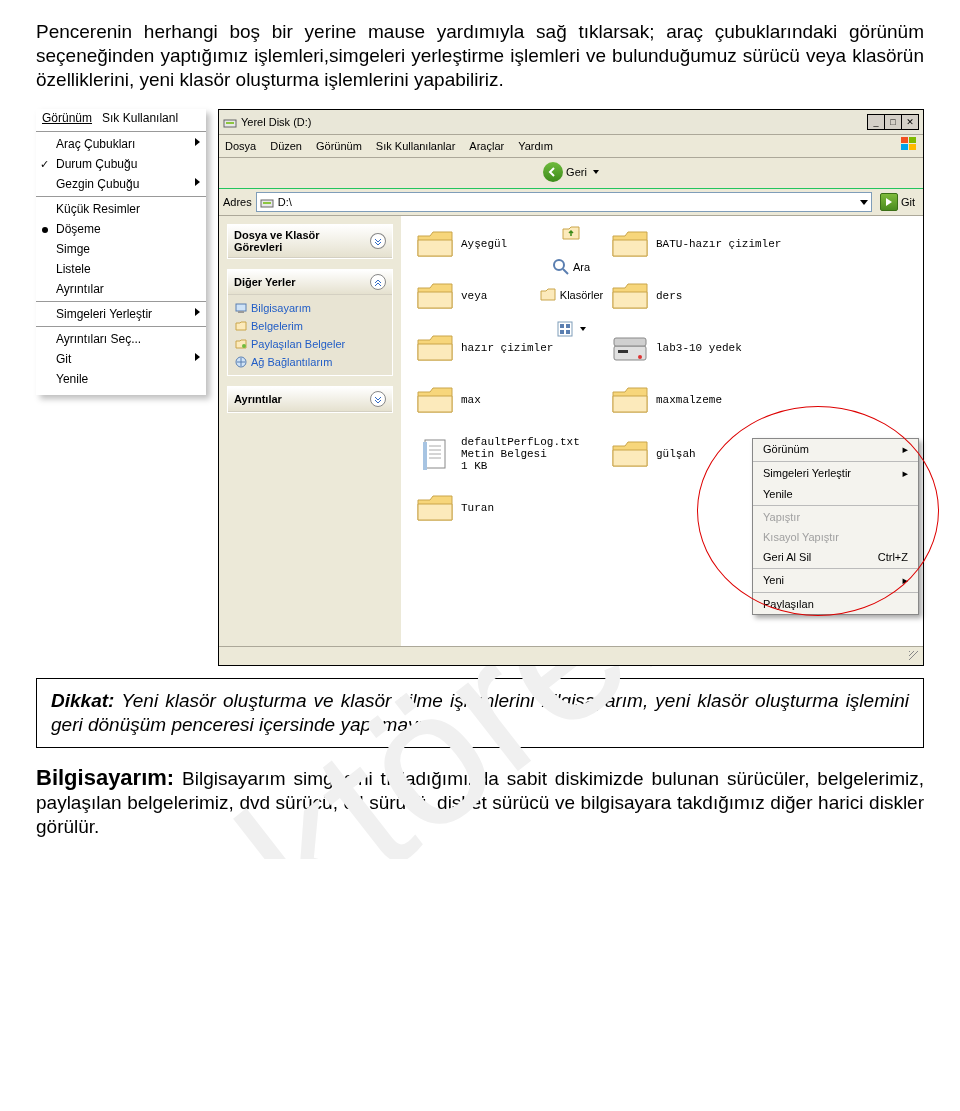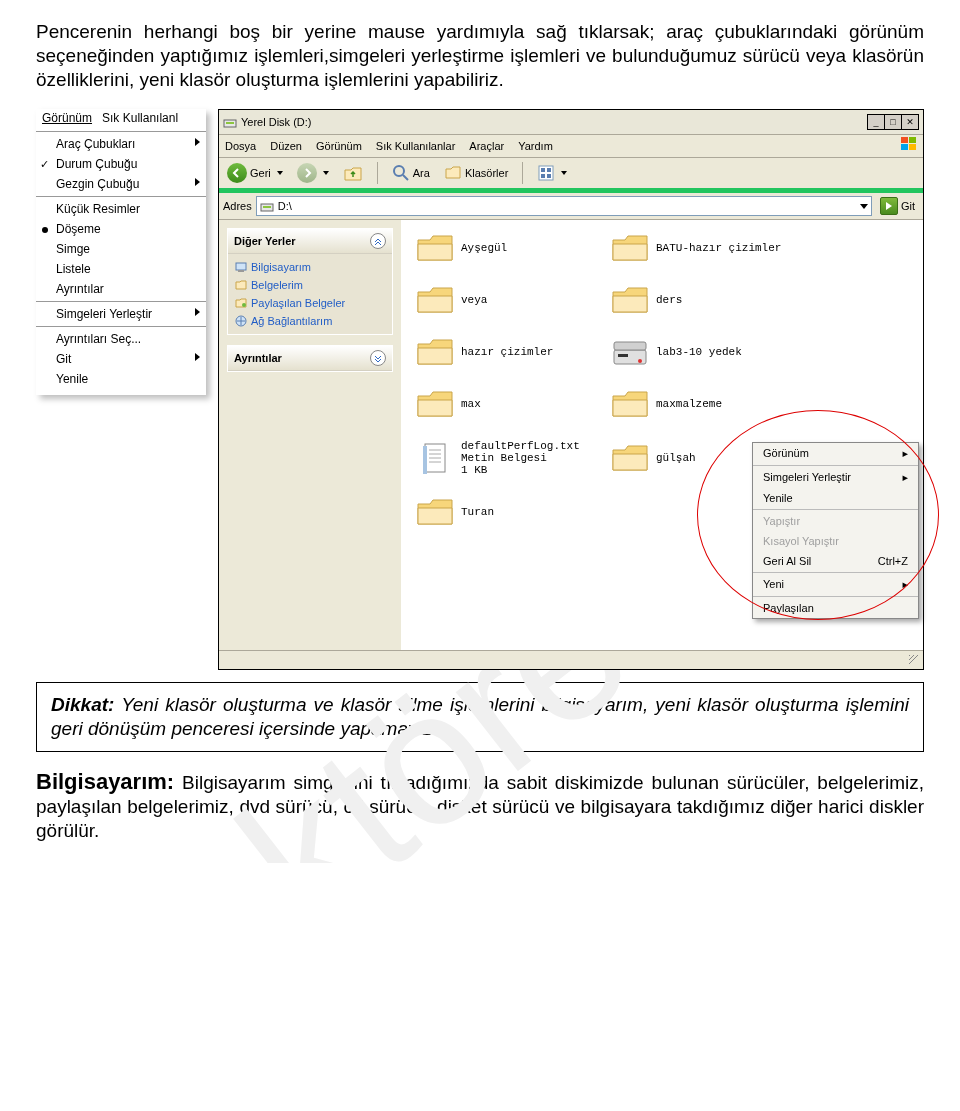--- a/index.html
+++ b/index.html
@@ -93,22 +93,23 @@
     border-bottom:1px solid #aca899;
     background:#ece9d8;
     position:relative;
   }
   .flag {
     position:absolute; right:4px; top:0; width:20px;height:18px;
   }
   .toolbar {
     display:flex; align-items:center; gap:6px;
     padding:2px 4px; height:26px;
-    border-bottom:5px solid #22c55e;
+    border-bottom:1px solid #22c55e;
     background:#ece9d8;
+    flex-direction:column;
   }
   .tbtn {
     display:flex;align-items:center;gap:3px;padding:2px 4px;
     border-radius:2px;
   }
   .circle {
     width:20px;height:20px;border-radius:50%;
     display:flex;align-items:center;justify-content:center;
     color:#fff;
   }
@@ -345,20 +346,31 @@
       </div>
       <div class="gobtn">
         <span class="sq"></span>
         <span>Git</span>
       </div>
     </div>
     <div class="body">
       <div class="tasks">
         <div class="taskbox">
           <div class="thd">
+            <span>Dosya ve Klasör Görevleri</span>
+            <span class="chev">
+                <svg width="8" height="8">
+                  <path d="M1 2 L4 5 L7 2" fill="none" stroke="#316ac5"></path>
+                  <path d="M1 5 L4 8 L7 5" fill="none" stroke="#316ac5"></path>
+                </svg>
+              </span>
+          </div>
+        </div>
+        <div class="taskbox">
+          <div class="thd">
             <span>Diğer Yerler</span>
             <span class="chev">
                 <svg width="8" height="8">
                   <path d="M1 5 L4 2 L7 5" fill="none" stroke="#316ac5"></path>
                   <path d="M1 8 L4 5 L7 8" fill="none" stroke="#316ac5"></path>
                 </svg>
               </span>
           </div>
           <div class="tbody" id="tbody2">
               <div class="tlink">

